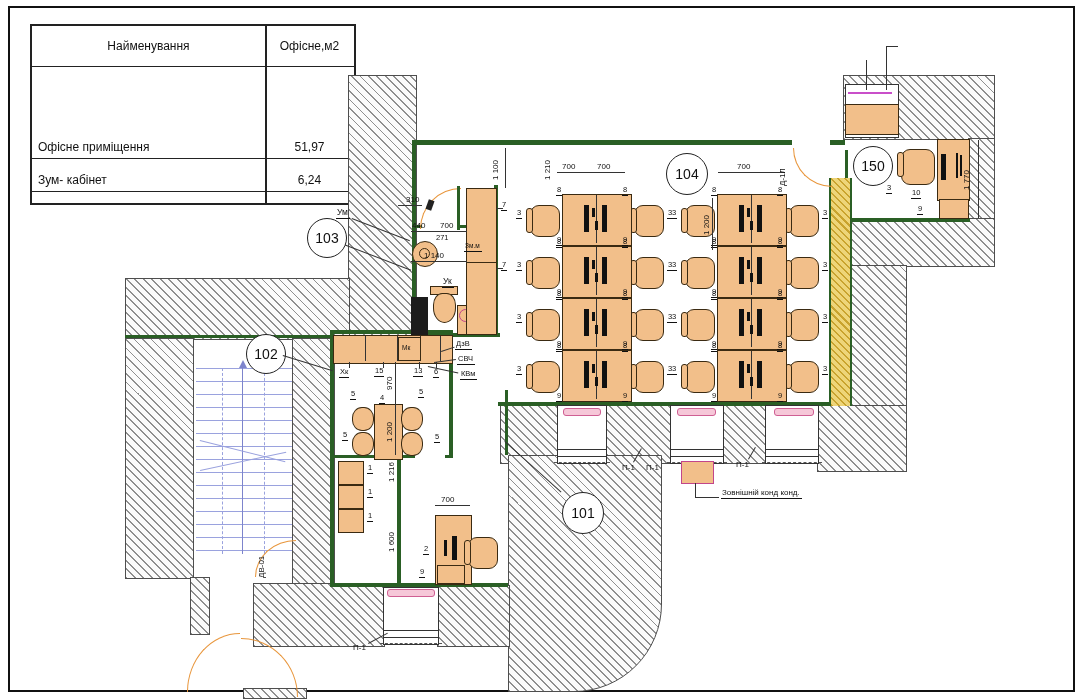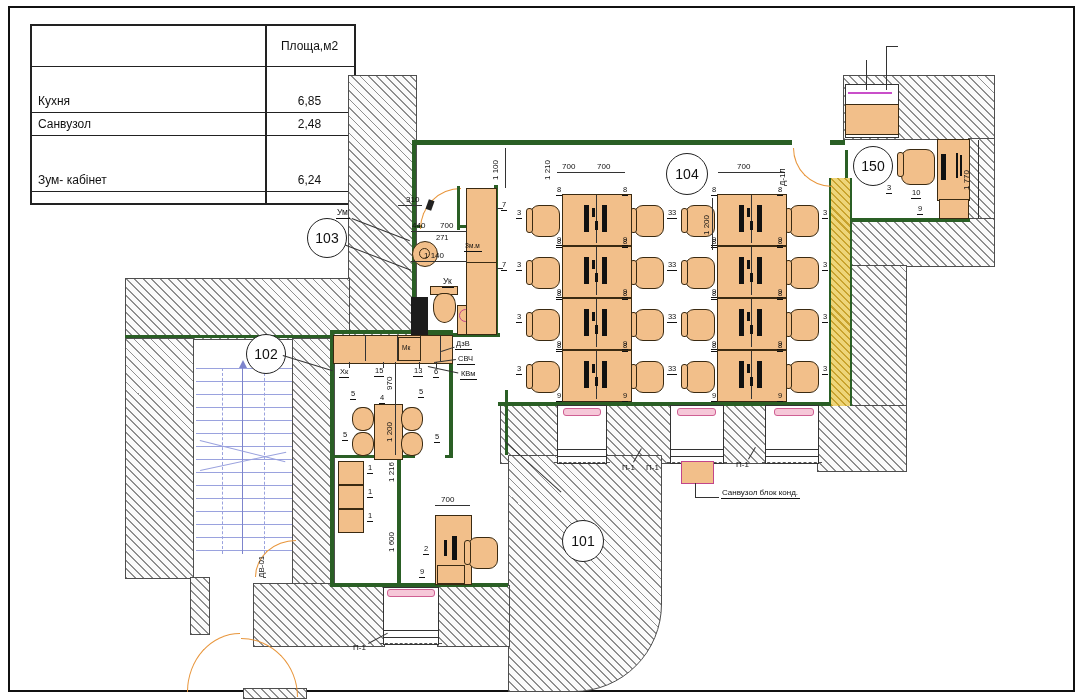--- a/index.html
+++ b/index.html
@@ -46,29 +46,26 @@
 </style>
 </head>
 <body>
 
 <div id="page">
   <div class="frame"></div>
 
   <div id="areatable">
     <div class="vdiv"></div>
     <div class="trow" style="top:0;height:40px;">
-      <span class="tcell" style="left:233px;width:89px;text-align:center;">Площа,м2</span>
-    </div>
-    <div class="trow" style="top:64px;height:22px;">
-      <span class="tcell" style="left:6px;">Кухня</span>
-      <span class="tcell" style="left:233px;width:89px;text-align:center;">6,85</span>
-    </div>
-    <div class="trow" style="top:87px;height:22px;">
-      <span class="tcell" style="left:6px;">Санвузол</span>
-      <span class="tcell" style="left:233px;width:89px;text-align:center;">2,48</span>
+      <span class="tcell" style="left:0;width:233px;text-align:center;">Найменування</span>
+      <span class="tcell" style="left:233px;width:89px;text-align:center;">Офісне,м2</span>
+    </div>
+    <div class="trow" style="top:110px;height:22px;">
+      <span class="tcell" style="left:6px;">Офісне приміщення</span>
+      <span class="tcell" style="left:233px;width:89px;text-align:center;">51,97</span>
     </div>
     <div class="trow" style="top:143px;height:22px;border-bottom:1.5px solid #222;padding-left:36px;">
       <span class="tcell" style="left:6px;">Зум- кабінет</span>
       <span class="tcell" style="left:233px;width:89px;text-align:center;">6,24</span>
     </div>
   </div>
 
   <div class="wall" style="left:348px;top:75px;width:67px;height:270px;"></div>
   <div class="wall" style="left:125px;top:278px;width:223px;height:60px;"></div>
   <div class="wall" style="left:125px;top:338px;width:67px;height:239px;"></div>
@@ -379,42 +376,42 @@
   <div class="rad" style="left:774px;top:408px;width:38px;height:6px;"></div>
   <span class="t" style="left:622px;top:464px;font-size:8px;">П-1</span>
   <span class="t" style="left:646px;top:464px;font-size:8px;">П-1</span>
   <span class="t" style="left:736px;top:461px;font-size:8px;">П-1</span>
   <div class="ln" style="left:633px;top:462px;width:16px;transform:rotate(-60deg);"></div>
   <div class="ln" style="left:748px;top:459px;width:14px;transform:rotate(-60deg);"></div>
 
   <div style="position:absolute;left:681px;top:461px;width:31px;height:21px;background:#f2bf8a;border:1.6px solid #c2458a;"></div>
   <div class="dl" style="left:695px;top:483px;width:1px;height:14px;"></div>
   <div class="dl" style="left:695px;top:497px;width:24px;height:1px;"></div>
-  <span class="t u" style="left:721px;top:489px;font-size:8px;">Санвузол блок конд.</span>
+  <span class="t u" style="left:721px;top:489px;font-size:8px;">Зовнішній конд конд.</span>
 
   <div class="fur" style="left:937px;top:139px;width:31px;height:60px;"></div>
   <div class="mon" style="left:941px;top:154px;width:5px;height:26px;"></div>
   <div class="mon" style="left:956px;top:153px;width:2px;height:25px;"></div>
   <div class="mon" style="left:960px;top:155px;width:2px;height:21px;"></div>
   <div class="fur" style="left:939px;top:199px;width:28px;height:18px;"></div>
   <div class="chair" style="left:901px;top:149px;width:32px;height:34px;"></div>
   <span class="flbl" style="left:886px;top:184px;">3</span>
   <span class="flbl" style="left:911px;top:189px;">10</span>
   <span class="flbl" style="left:917px;top:205px;">9</span>
   <span class="t vt" style="left:963px;top:190px;font-size:8px;">1 770</span>
   <div class="dl" style="left:978px;top:140px;width:1px;height:78px;"></div>
 
   <div style="position:absolute;left:845px;top:84px;width:52px;height:52px;background:#fff;border:1px solid #333;"></div>
   <div style="position:absolute;left:848px;top:92px;width:44px;height:2px;background:#c94fc9;"></div>
   <div class="fur" style="left:845px;top:104px;width:52px;height:29px;"></div>
   <div class="dl" style="left:866px;top:60px;width:1px;height:30px;"></div>
   <div class="dl" style="left:886px;top:46px;width:1px;height:44px;"></div>
   <div class="dl" style="left:886px;top:46px;width:12px;height:1px;"></div>
 
-  <div class="rmc" style="left:562px;top:520px;width:40px;height:40px;">
+  <div class="rmc" style="left:562px;top:492px;width:40px;height:40px;">
       <span>101</span>
     </div>
   <div class="rmc" style="left:246px;top:334px;width:38px;height:38px;">
       <span>102</span>
     </div>
   <div class="rmc" style="left:307px;top:218px;width:38px;height:38px;">
       <span>103</span>
     </div>
   <div class="rmc" style="left:666px;top:153px;width:40px;height:40px;">
       <span>104</span>

